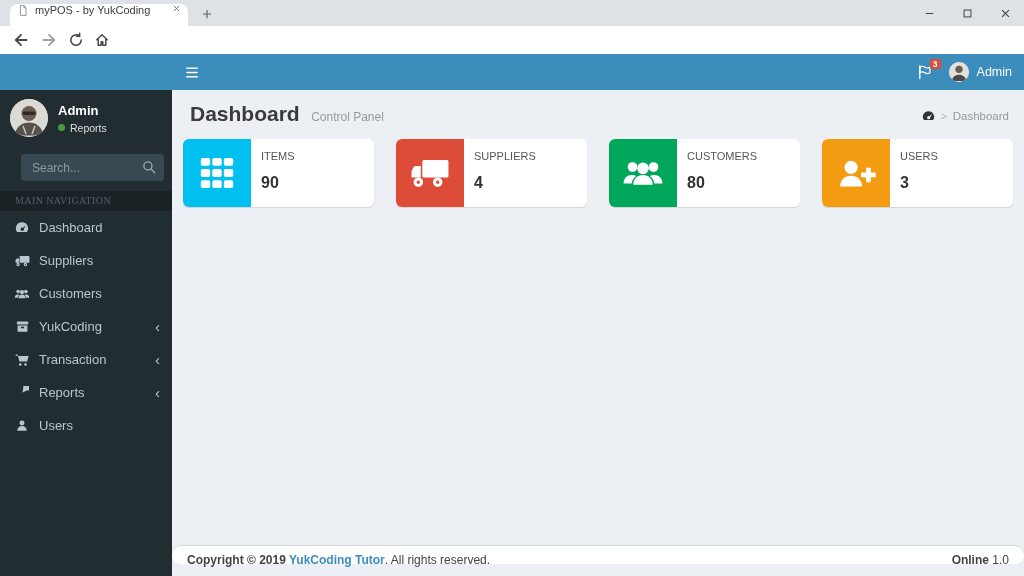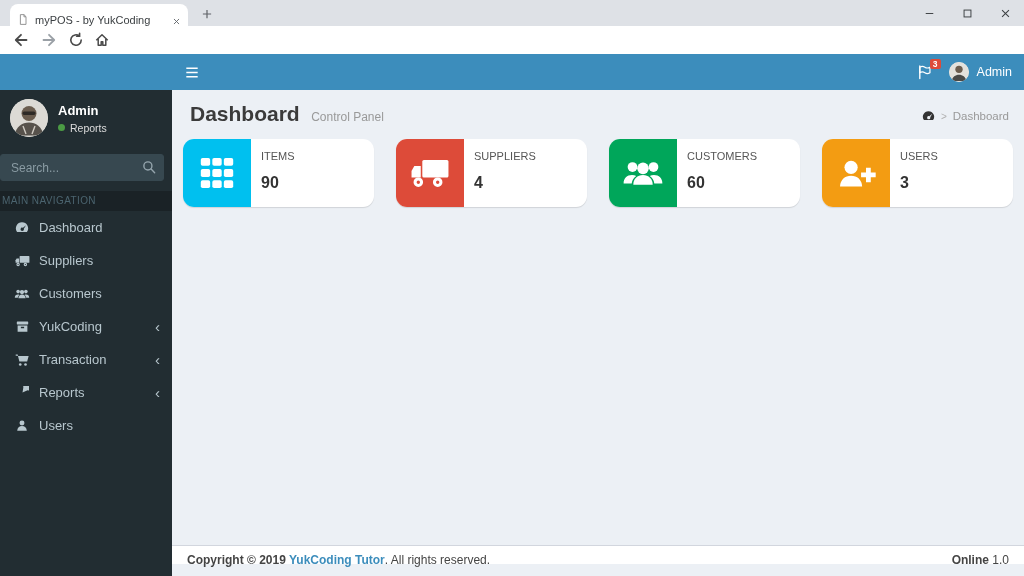--- a/index.html
+++ b/index.html
@@ -3,21 +3,21 @@
 <meta charset="utf-8">
 <style>
   * { margin:0; padding:0; box-sizing:border-box; }
   html,body { background:#fff; }
   body { width:1024px; height:576px; font-family:"Liberation Sans", sans-serif; overflow:hidden; }
   #window { position:relative; width:1024px; height:576px; overflow:hidden; background:#fff; }
 
   
   .tabstrip { position:absolute; left:0; top:0; right:0; height:26px; background:#dee1e6; }
   .tab { position:absolute; left:10px; top:4px; width:178px; height:22px; background:#fff;
-         border-radius:8px 8px 0 0; display:flex; align-items:flex-end; padding:0 7px; gap:6px; }
+         border-radius:8px 8px 0 0; display:flex; align-items:flex-start; padding:0 7px; gap:6px; }
   .tab-title { font-size:11px; color:#3c4043; flex:1; white-space:nowrap; overflow:hidden; }
   .newtab { position:absolute; left:198px; top:5px; width:18px; height:18px; display:flex; align-items:center; justify-content:center; }
   .win-controls { position:absolute; right:0; top:0; height:26px; display:flex; }
   .win-btn { width:38px; height:26px; display:flex; align-items:center; justify-content:center; }
 
   .toolbar { position:absolute; left:0; top:26px; right:0; height:28px; background:#fff; }
   .tb-icon { position:absolute; top:6px; width:16px; height:16px; }
   .omnibox { position:absolute; left:110px; top:29.5px; width:860px; height:21px; border-radius:11px;
              background:#f1f3f4; display:flex; align-items:center; padding:0 9px; gap:7px; }
   .url { font-size:12px; white-space:nowrap; }
@@ -41,50 +41,50 @@
            line-height:10px; padding:0 3px; border-radius:2px; font-weight:bold; }
   .nav-user { display:flex; align-items:center; gap:8px; color:#fff; font-size:12.5px; }
   .nav-avatar { width:20px; height:20px; border-radius:50%; overflow:hidden; background:#e8e6e1; }
 
   .sidebar { position:absolute; left:0; top:36px; width:172px; height:486px; background:#222d32; }
   .user-panel { display:flex; align-items:center; gap:10px; padding:8px 10px; height:56px; }
   .user-avatar { width:38px; height:38px; border-radius:50%; overflow:hidden; background:#dcdcd8; flex:none; }
   .user-name { font-size:13px; font-weight:bold; color:#fff; }
   .user-status { display:flex; align-items:center; gap:5px; margin-top:4px; font-size:10.5px; color:#ddd; }
   .dot { width:7px; height:7px; border-radius:50%; background:#4b9b44; }
-  .sidebar-search { position:relative; margin:8px 8px 10px 0; height:27px; }
+  .sidebar-search { position:relative; margin:8px 8px 10px 21px; height:27px; }
   .sidebar-search input { width:100%; height:27px; background:#374850; border:1px solid #374850; border-radius:3px;
            color:#ccc; font-size:12px; padding:0 30px 0 10px; outline:none; font-family:"Liberation Sans",sans-serif; }
   .sidebar-search input::placeholder { color:#8a9ba3; }
   .search-btn { position:absolute; right:7px; top:6px; width:15px; height:15px; cursor:pointer; }
   .nav-header { height:20px; line-height:20px; background:#1a2226; color:#4b646f; font-size:10px;
-                padding-left:2px; letter-spacing:.4px; }
+                padding-left:15px; letter-spacing:.4px;font-family:Liberation Serif, serif; }
   .nav-item { height:33px; display:flex; align-items:center; padding:0 12px 0 14px; gap:9px;
               color:#b8c7ce; font-size:13px; cursor:pointer; }
   .nav-item .ico { width:16px; height:14px; flex:none; display:flex; align-items:center; justify-content:center; }
   .chev { margin-left:auto; font-size:15px; line-height:12px; color:#b8c7ce; }
 
   .content { position:absolute; left:172px; top:36px; width:852px; height:486px; background:#ecf0f5; }
   .content-header { position:relative; padding:12px 15px 0 18px; height:44px; }
   .page-title { display:inline; font-size:21px; font-weight:600; color:#3b3b3b; }
   .page-subtitle { font-size:12px; color:#999; margin-left:7px; }
   .breadcrumb { position:absolute; right:15px; top:20px; display:flex; align-items:center; gap:6px;
                 font-size:11.5px; color:#999; }
   .crumb-sep { font-size:10px; color:#b0b0b0; }
 
   .info-row { display:flex; gap:22px; margin-top:5px; padding:0 11px; }
-  .info-box { flex:1; height:68px; background:#fff; border-radius:11px; box-shadow:0 1px 1px rgba(0,0,0,.12);
+  .info-box { flex:1; height:68px; background:#fff; border-radius:6px; box-shadow:0 1px 1px rgba(0,0,0,.12);
               display:flex; overflow:hidden; cursor:default; }
   .info-icon { width:68px; height:68px; flex:none; display:flex; align-items:center; justify-content:center; }
   .info-content { padding:11px 10px 0 10px; overflow:hidden; }
   .info-label { font-size:11px; color:#555; text-transform:uppercase; white-space:nowrap; }
   .info-value { font-size:16px; font-weight:bold; color:#333; margin-top:12px; }
 
   .footer { position:absolute; left:172px; top:491px; width:852px; height:19px; background:#fff;
-            border-top:1px solid #d2d6de; font-size:12px; color:#444; padding:7px 15px; }
+            border-top:1px solid #d2d6de; font-size:12px; color:#444; padding:7px 15px;border-radius:15px; }
   .footer .left { float:left; }
   .footer .right { float:right; }
   .footer a { color:#3c8dbc; text-decoration:none; font-weight:bold; }
   .footer b { font-weight:bold; }
 </style>
 </head>
 <body>
 
 <div id="window">
 
@@ -364,21 +364,21 @@
                 <circle cx="6.5" cy="6" r="3"></circle>
                 <circle cx="19.5" cy="6" r="3"></circle>
                 <circle cx="13" cy="6.8" r="3.6"></circle>
                 <path d="M1 16.2c0-3.1 2.1-5.2 5.2-5.2 1 0 1.9.2 2.6.6-1.6 1.1-2.6 2.9-2.8 4.6z"></path>
                 <path d="M25 16.2c0-3.1-2.1-5.2-5.2-5.2-1 0-1.9.2-2.6.6 1.6 1.1 2.6 2.9 2.8 4.6z"></path>
                 <path d="M7 17c0-3.6 2.5-6 6-6s6 2.4 6 6z"></path>
               </svg>
           </div>
           <div class="info-content">
             <div class="info-label">CUSTOMERS</div>
-            <div class="info-value">60</div>
+            <div class="info-value">80</div>
           </div>
         </div>
 
         <div class="info-box">
           <div class="info-icon" style="background: rgb(243, 156, 18);">
             <svg width="40" height="31" viewBox="0 0 26 20" fill="#fff">
                 <circle cx="9.8" cy="6" r="4.3"></circle>
                 <path d="M2.6 18.4c.2-4.4 3.2-7 7.2-7s7 2.6 7.2 7z"></path>
                 <path d="M16.3 9.4h3.2V6.2h3.1v3.2H25.8v3.1h-3.2v3.2h-3.1v-3.2h-3.2z"></path>
               </svg>

